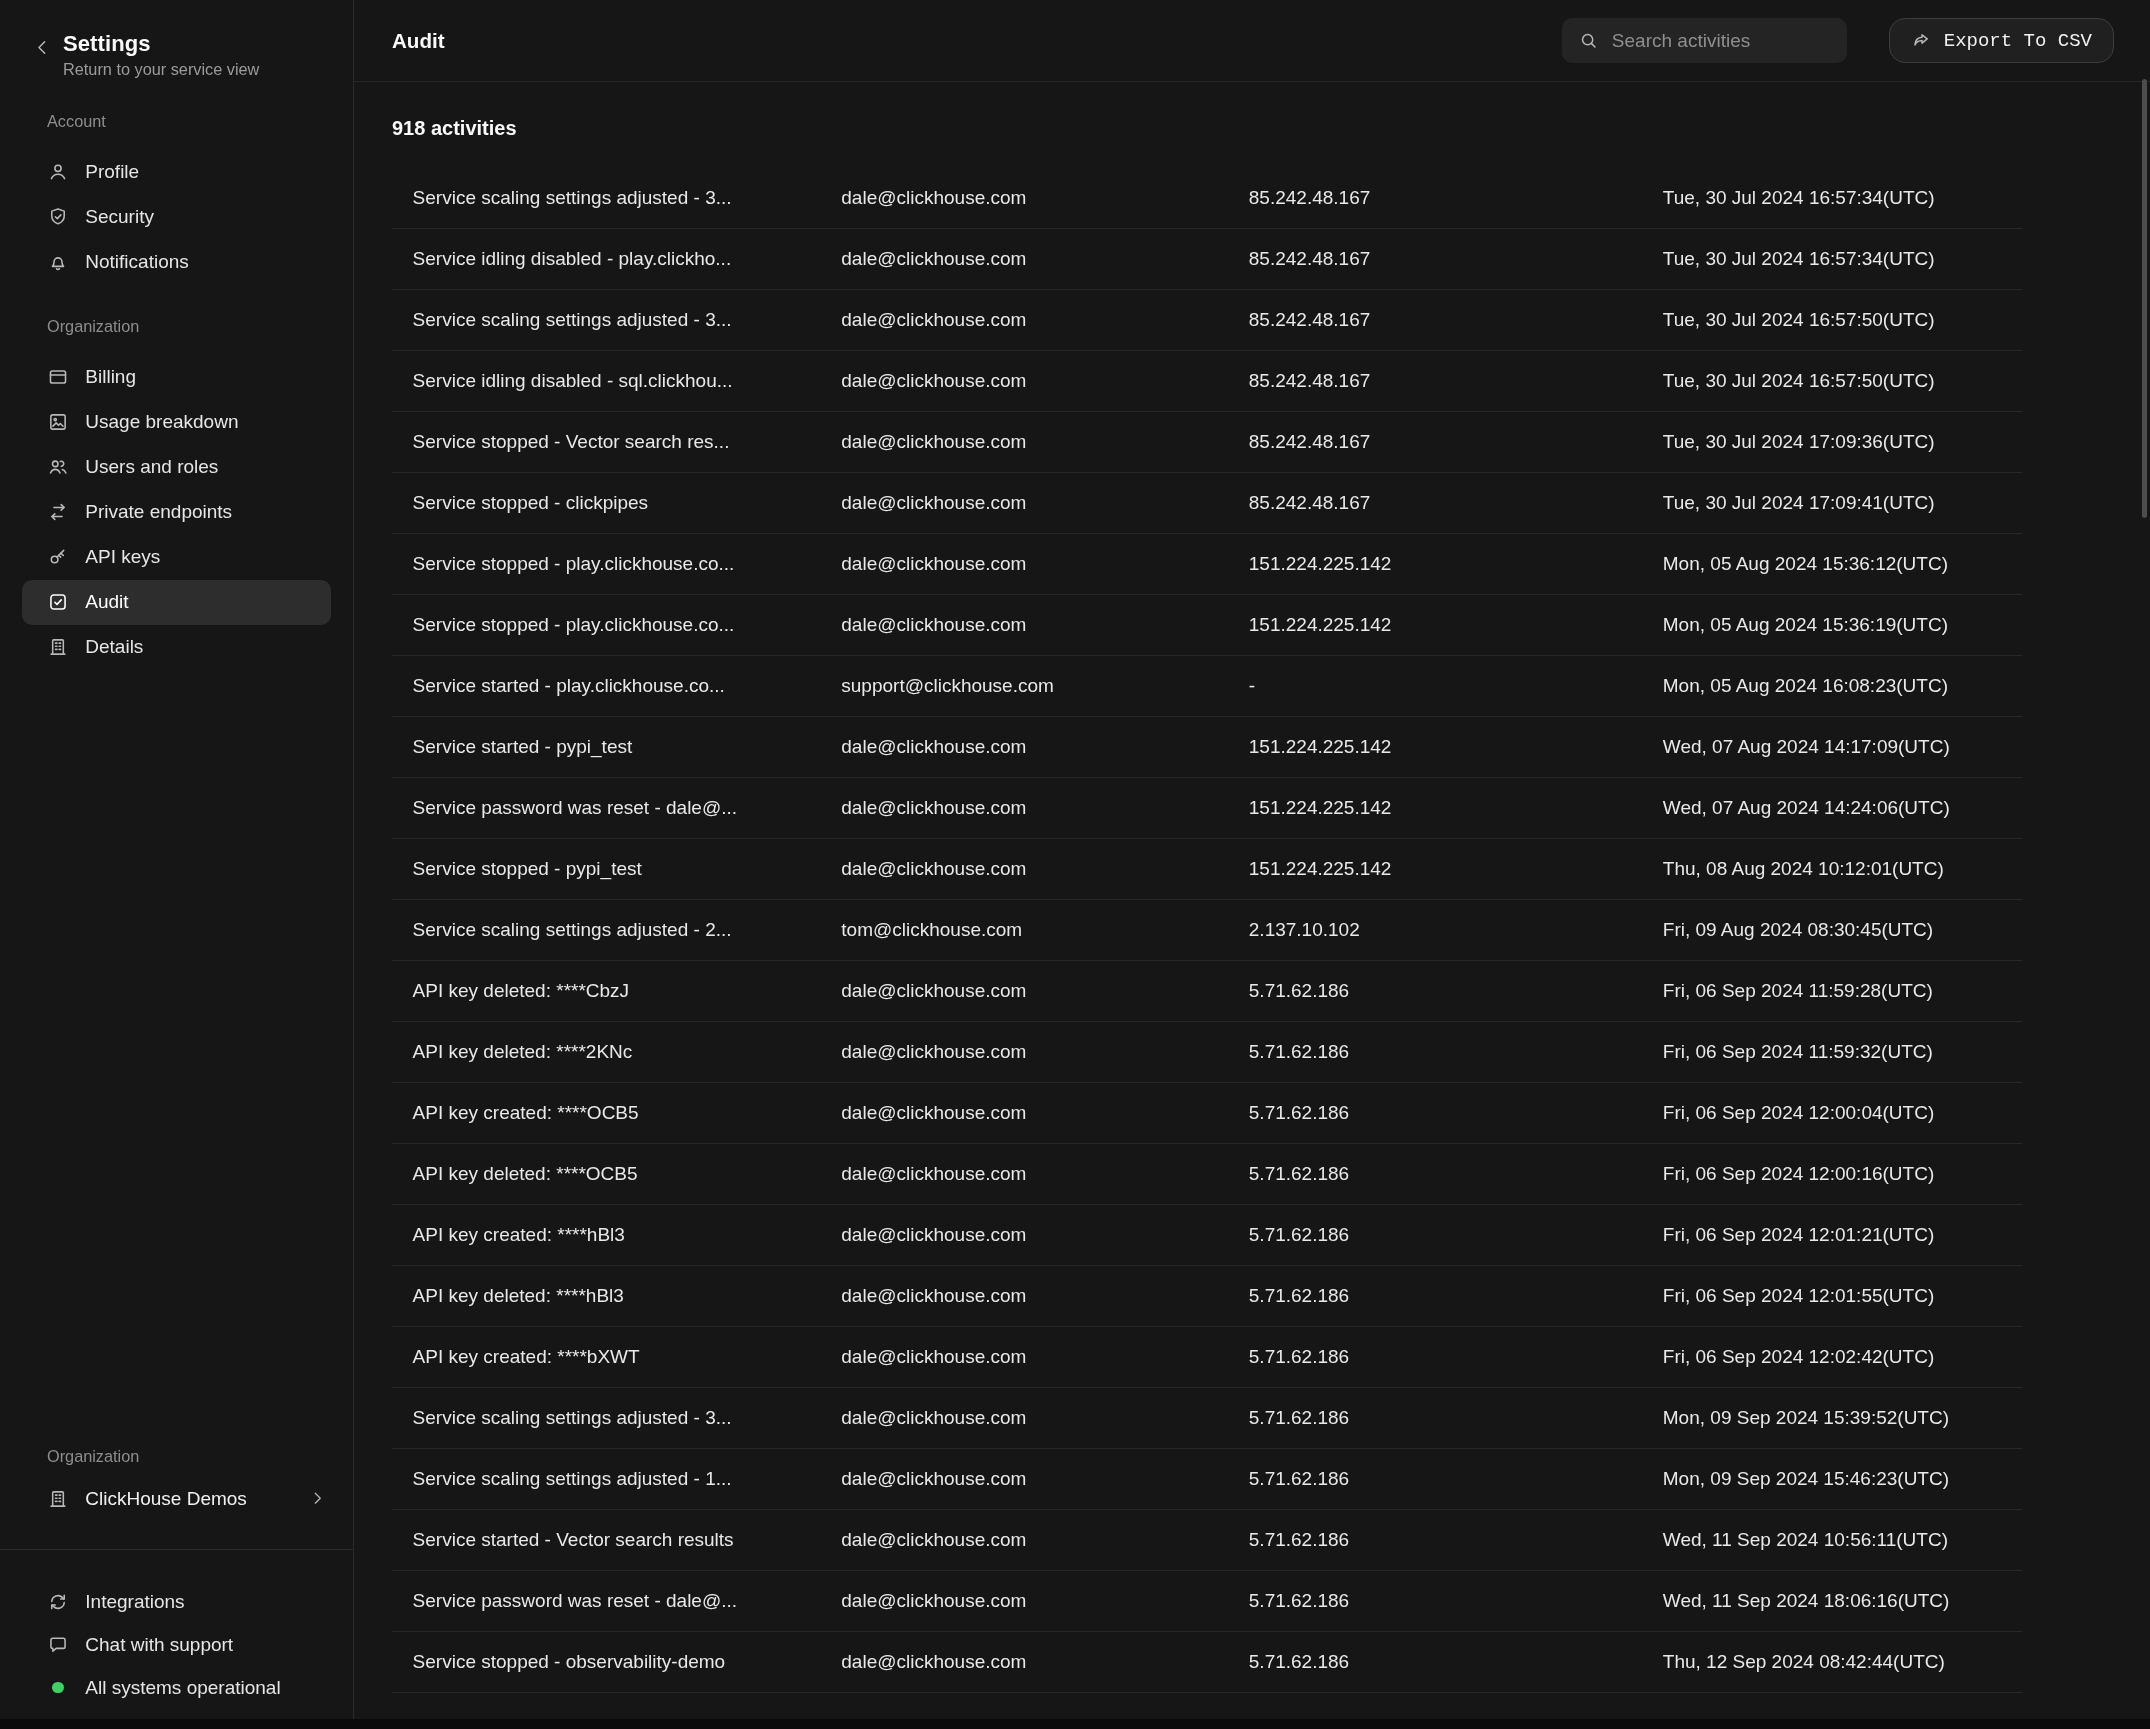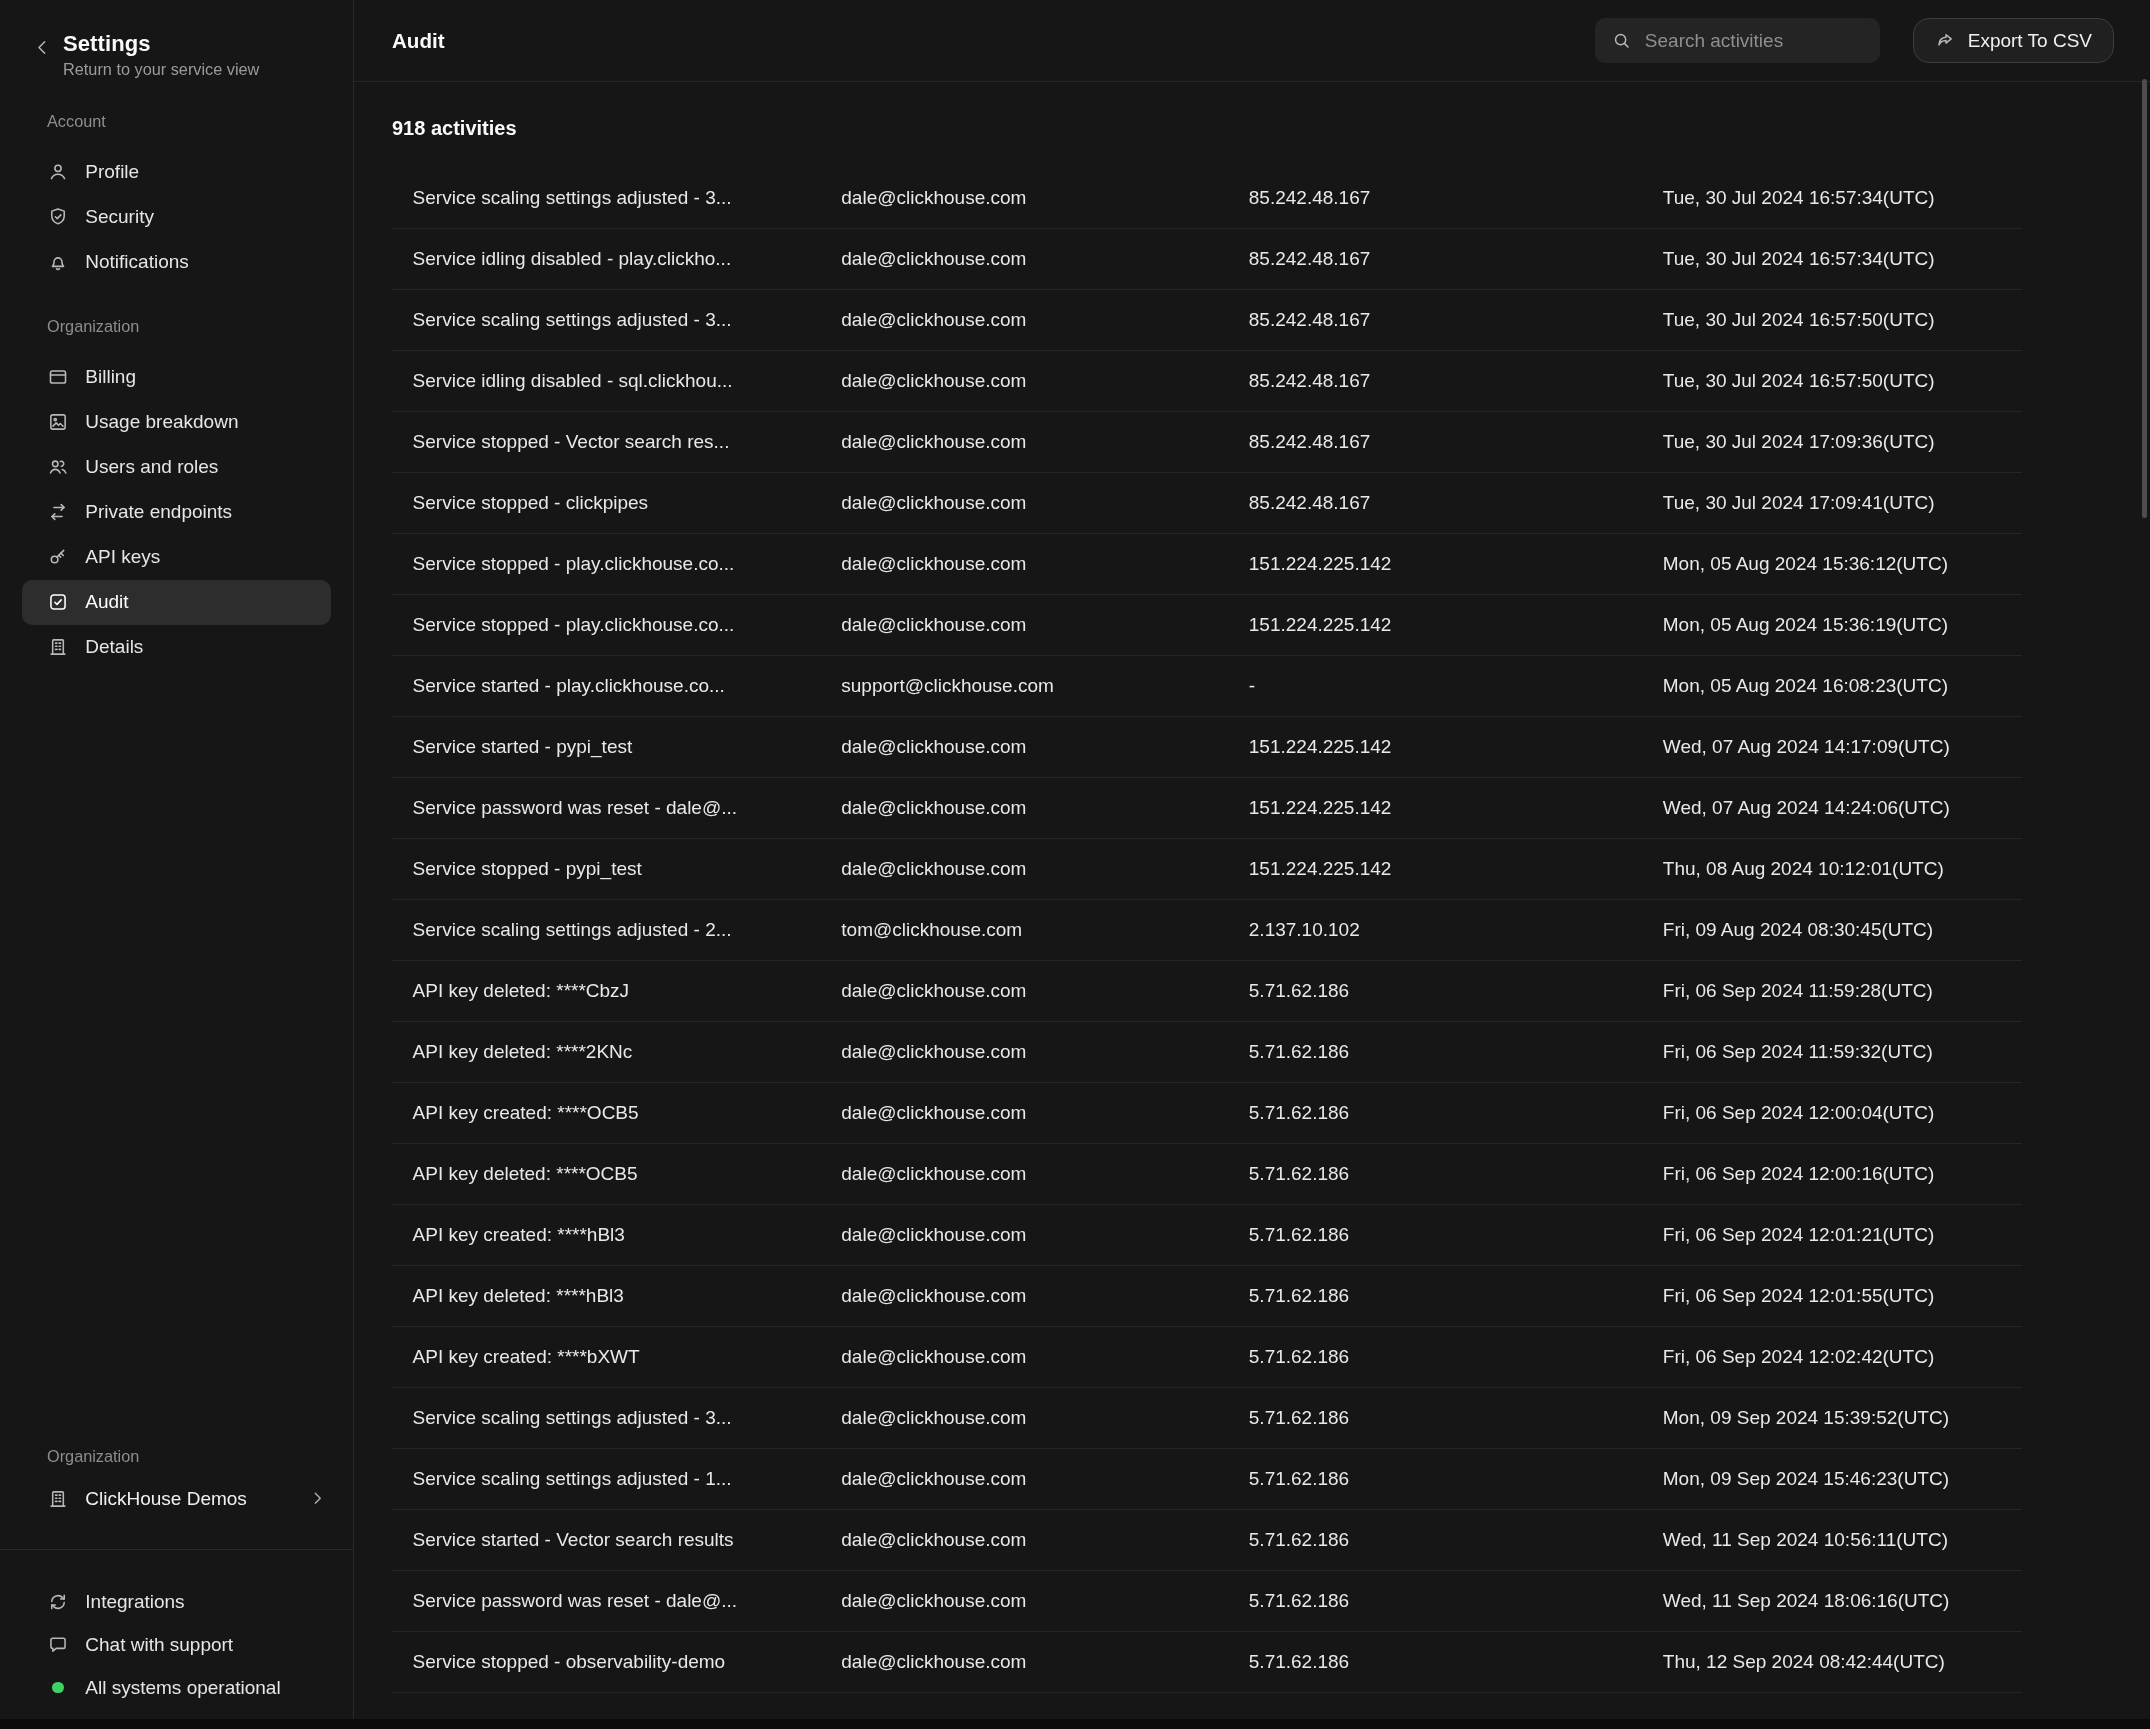--- a/index.html
+++ b/index.html
@@ -58,39 +58,39 @@
 
   
   main { flex:1; display:flex; flex-direction:column; height:100%; min-width:0; }
   .topbar {
     height:82px; min-height:82px;
     display:flex; align-items:center;
     padding:0 37px 0 38px;
     border-bottom:1.4px solid #262626;
   }
   .topbar h1 { font-size:20.6px; font-weight:700; color:#fafafa; }
-  .topbar-right { margin-left:auto; display:flex; align-items:center; gap:33px; }
+  .topbar-right { margin-left:auto; display:flex; align-items:center; gap:42px; }
 
   .search {
     width:285px; height:45px;
     background:#242424; border-radius:10px;
     display:flex; align-items:center; gap:12.8px;
     padding:0 15.6px; cursor:text;
   }
   .search .icon { width:21px; height:21px; }
   .search input {
     background:transparent; border:none; outline:none;
     color:#e8e8e8; font-family:inherit; font-size:19px; width:100%;
   }
   .search input::placeholder { color:#8f8f8f; }
 
   .export-btn {
     height:45px; padding:0 21px;
     background:#202020; border:1.4px solid #3d3d3d; border-radius:16px;
-    color:#f0f0f0; font-family:Liberation Sans, sans-serif; font-size:19px;
+    color:#f0f0f0; font-family:Liberation Mono, monospace; font-size:19px;
     display:flex; align-items:center; gap:11.3px; cursor:pointer;
   }
   .export-btn .icon { width:21px; height:21px; }
 
   .content { flex:1; padding:34px 129px 0 38px; overflow:hidden; }
   .count { font-size:20px; font-weight:700; color:#fafafa; line-height:24px; }
 
   .table { margin-top:28px; }
   .thead {
     display:grid; grid-template-columns:26.3% 25% 25.4% auto;

